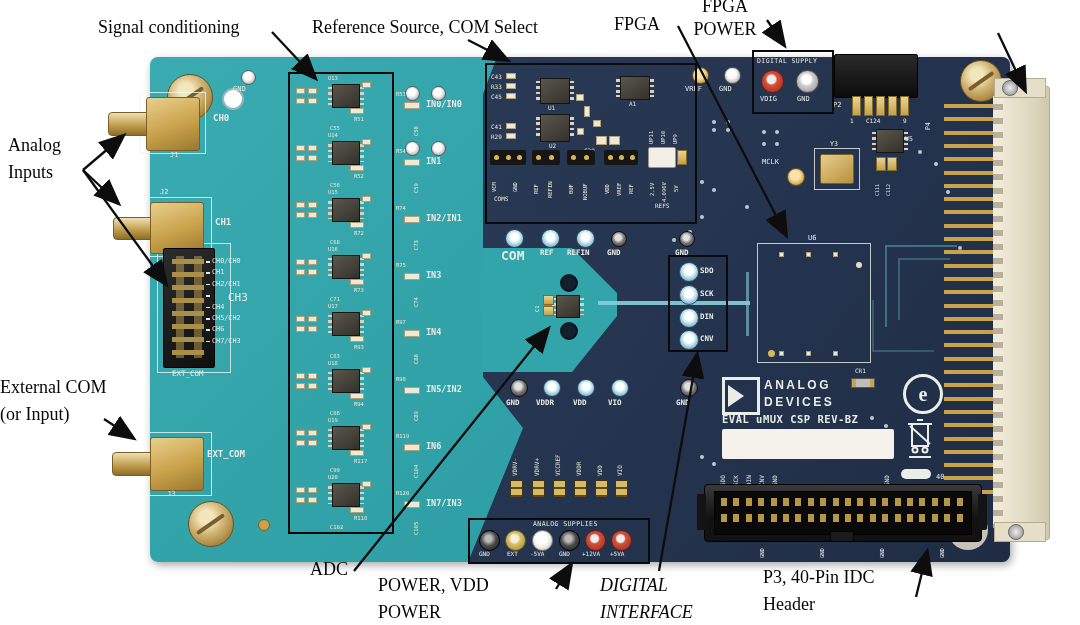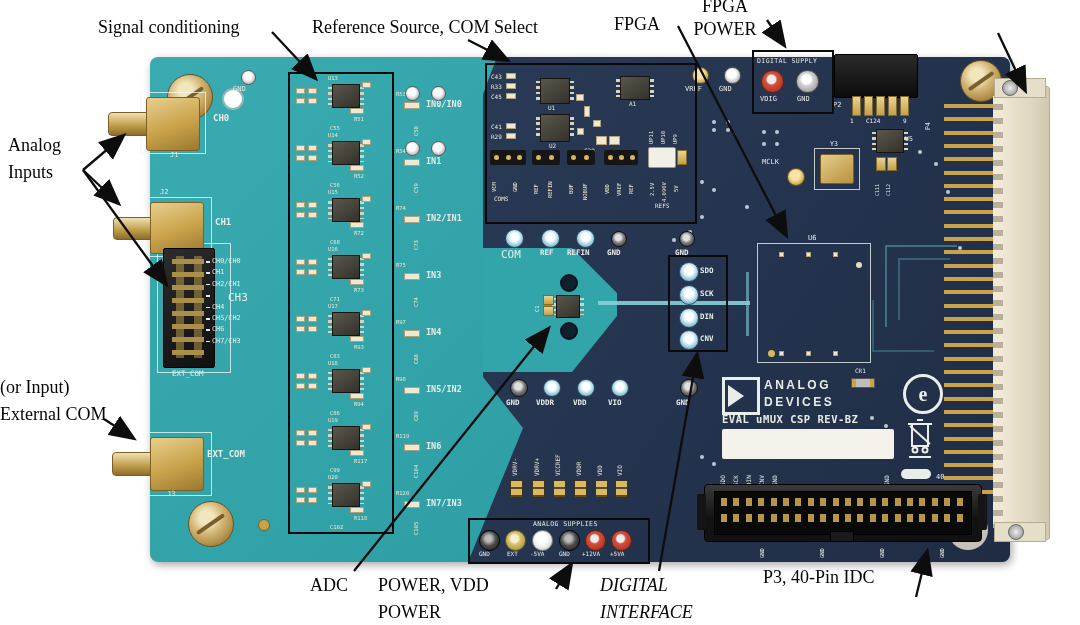--- a/index.html
+++ b/index.html
@@ -332,21 +332,21 @@
   <div class="silk pale vt" style="left:650px;top:170px;height:26px;font-size:5.5px;z-index:6;">2.5V</div>
   <div class="silk pale vt" style="left:662px;top:170px;height:32px;font-size:5.5px;z-index:6;">4.096V</div>
   <div class="silk pale vt" style="left:674px;top:170px;height:22px;font-size:5.5px;z-index:6;">5V</div>
   <div class="silk pale" style="left:655px;top:203px;font-size:6px;z-index:6;">REFS</div>
 
   <div class="tp tpb" style="left:505px;top:229px;width:17px;height:17px;z-index:6;"></div>
   <div class="tp tpb" style="left:541px;top:229px;width:17px;height:17px;z-index:6;"></div>
   <div class="tp tpb" style="left:576px;top:229px;width:17px;height:17px;z-index:6;"></div>
   <div class="tp tpd" style="left:611px;top:231px;width:14px;height:14px;z-index:6;"></div>
   <div class="tp tpd" style="left:679px;top:231px;width:14px;height:14px;z-index:6;"></div>
-  <div class="silk" style="left:501px;top:249px;font-size:11px;font-weight:normal;z-index:6;">COM</div>
+  <div class="silk" style="left:501px;top:249px;font-size:13px;font-weight:bold;z-index:6;">COM</div>
   <div class="silk" style="left:540px;top:249px;font-size:7.5px;font-weight:bold;z-index:6;">REF</div>
   <div class="silk" style="left:567px;top:249px;font-size:7.5px;font-weight:bold;z-index:6;">REFIN</div>
   <div class="silk" style="left:607px;top:249px;font-size:7.5px;font-weight:bold;z-index:6;">GND</div>
   <div class="silk" style="left:675px;top:249px;font-size:7.5px;font-weight:bold;z-index:6;">GND</div>
 
   <div class="tp tpg" style="left:692px;top:67px;width:15px;height:15px;z-index:6;"></div>
   <div class="tp tpsv" style="left:724px;top:67px;width:15px;height:15px;z-index:6;"></div>
   <div class="silk" style="left:685px;top:86px;font-size:7px;z-index:6;">VREF</div>
   <div class="silk" style="left:719px;top:86px;font-size:7px;z-index:6;">GND</div>
 
@@ -515,34 +515,35 @@
   <div class="ann" style="left:614px;top:11px;">FPGA</div>
   <div class="ann" style="left:680px;top:-5px;width:90px;text-align:center;line-height:23px;">
     <span style="display:block;">FPGA</span>
     <span style="display:block;">POWER</span>
   </div>
   <div class="ann" style="left:8px;top:132px;">
     <span style="display:block;">Analog</span>
     <span style="display:block;">Inputs</span>
   </div>
   <div class="ann" style="left:0px;top:374px;">
+    <span style="display:block;">External COM</span>
     <span style="display:block;">(or Input)</span>
-    <span style="display:block;">External COM</span>
-  </div>
-  <div class="ann" style="left:310px;top:572px;">ADC</div>
+  </div>
+  <div class="ann" style="left:310px;top:556px;">ADC</div>
   <div class="ann" style="left:378px;top:572px;">
     <span style="display:block;">POWER, VDD</span>
     <span style="display:block;">POWER</span>
   </div>
   <div class="ann" style="left:600px;top:572px;font-style:italic;">
     <span style="display:block;">DIGITAL</span>
     <span style="display:block;">INTERFACE</span>
   </div>
   <div class="ann" style="left:763px;top:564px;font-family:Liberation Serif, serif;">
     <span style="display:block;">P3, 40-Pin IDC</span>
+    <span style="display:block;">Header</span>
   </div>
 
   <svg class="overlay" width="1080" height="625" viewBox="0 0 1080 625">
     <defs>
       <marker id="ah" markerWidth="12" markerHeight="10" refX="10" refY="5" orient="auto">
         <path d="M0,0 L12,5 L0,10 z" fill="#0d0d0d"></path>
       </marker>
     </defs>
     <g stroke="#0d0d0d" stroke-width="2.3" fill="none">
       <line x1="272" y1="32" x2="315" y2="78" marker-end="url(#ah)"></line>

